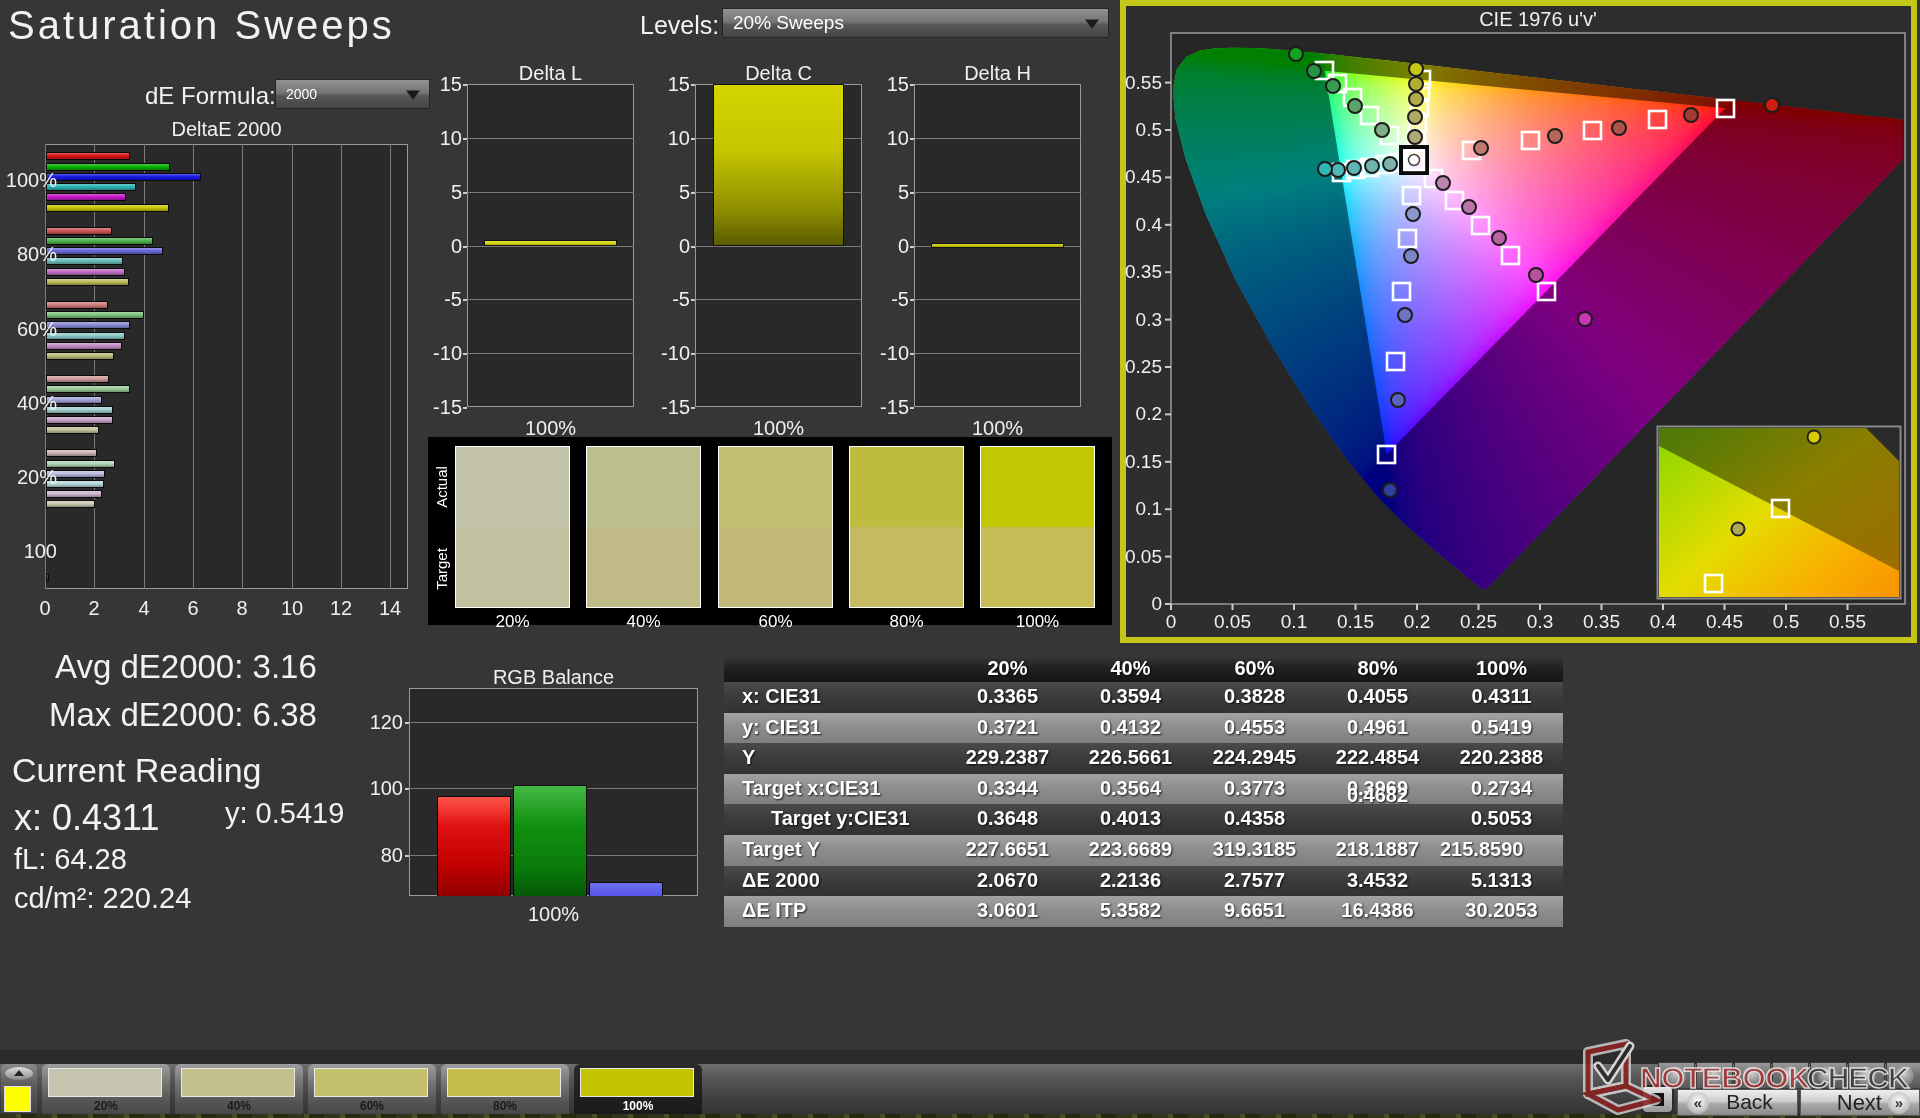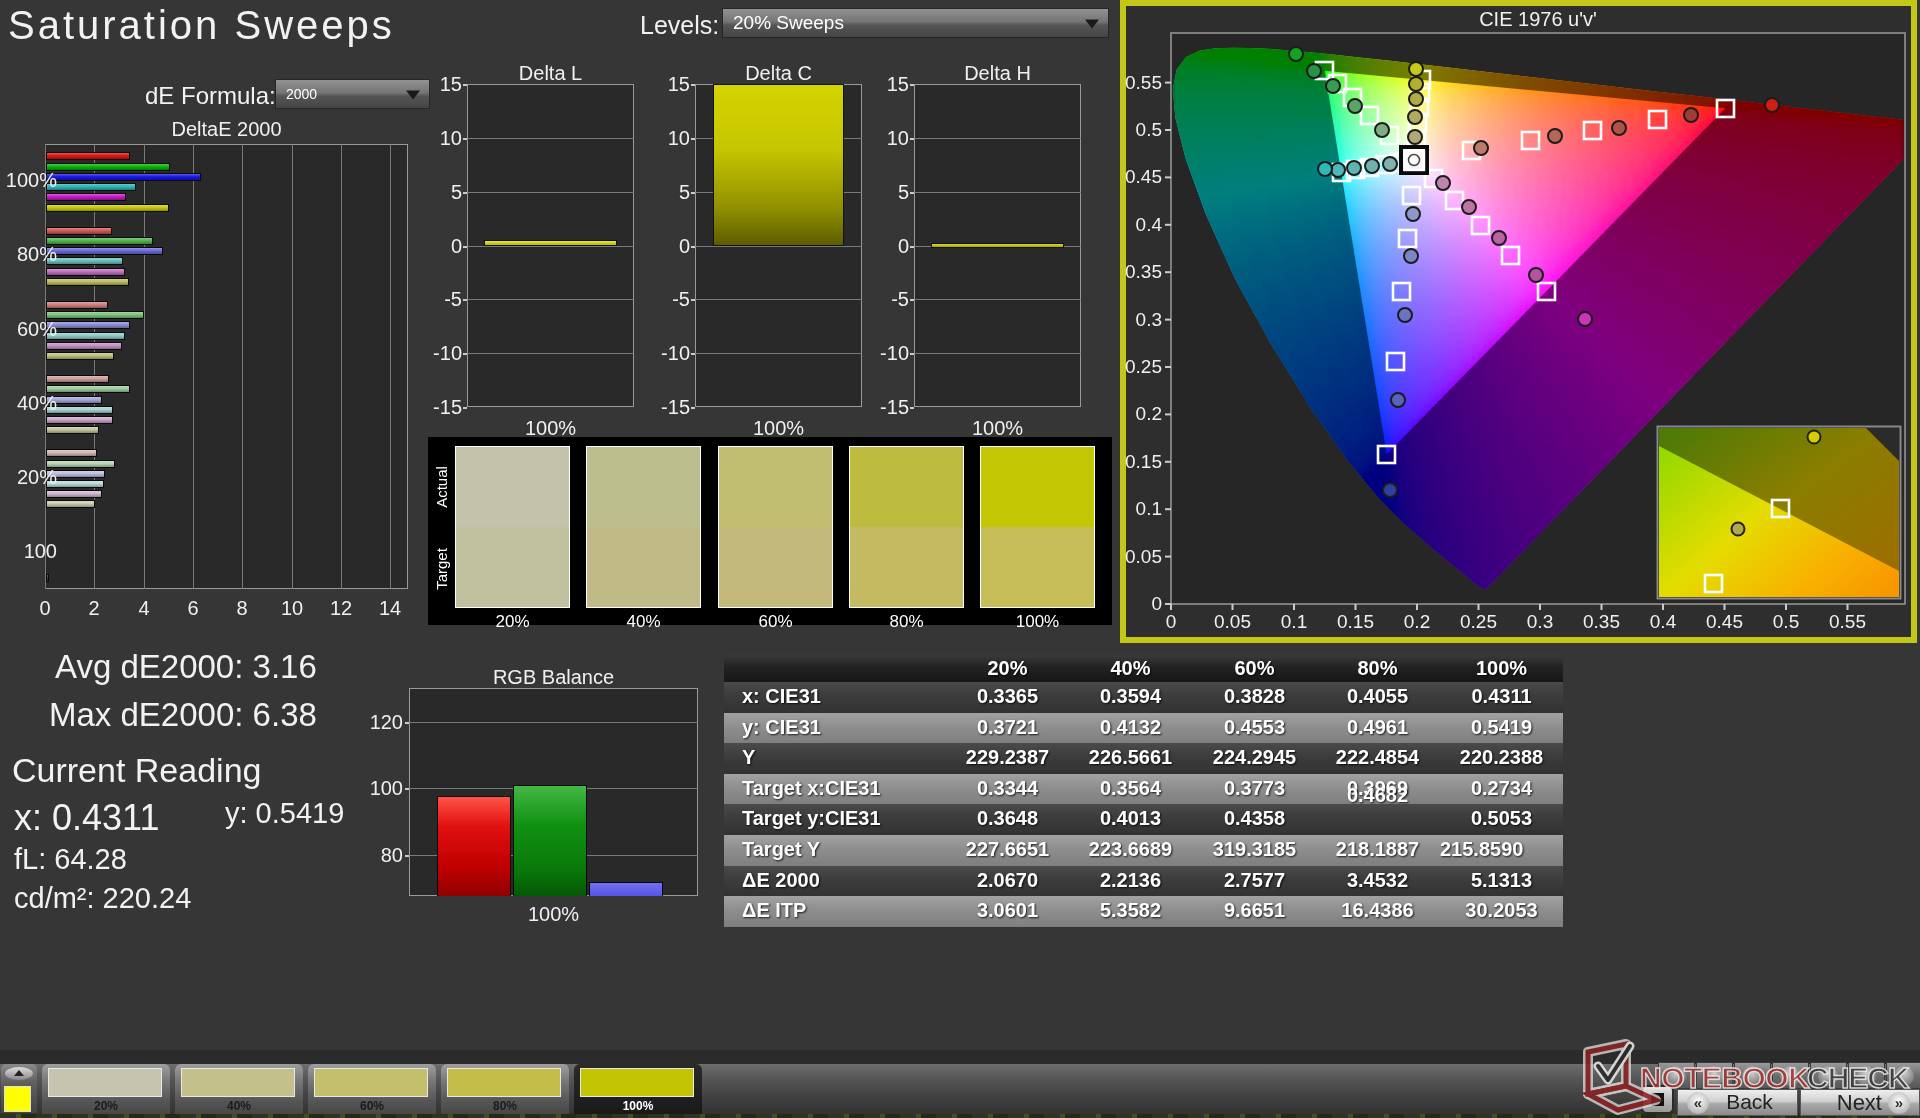--- a/index.html
+++ b/index.html
@@ -231,21 +231,21 @@
     <div class="tv" style="position:absolute;left:1316px;top:746px;width:123px;text-align:center">222.4854</div>
     <div class="tv" style="position:absolute;left:1440px;top:746px;width:123px;text-align:center">220.2388</div>
     <div style="position:absolute;left:724px;top:774px;width:839px;height:31px;background:linear-gradient(180deg,#a2a2a2,#8e8e8e 45%,#7e7e7e)"></div>
     <div class="th" style="position:absolute;left:742px;top:777px">Target x:CIE31</div>
     <div class="tv" style="position:absolute;left:946px;top:777px;width:123px;text-align:center">0.3344</div>
     <div class="tv" style="position:absolute;left:1069px;top:777px;width:123px;text-align:center">0.3564</div>
     <div class="tv" style="position:absolute;left:1193px;top:777px;width:123px;text-align:center">0.3773</div>
     <div class="tv" style="position:absolute;left:1316px;top:777px;width:123px;text-align:center">0.3969</div>
     <div class="tv" style="position:absolute;left:1440px;top:777px;width:123px;text-align:center">0.2734</div>
     <div style="position:absolute;left:724px;top:804px;width:839px;height:31px;background:linear-gradient(180deg,#4a4a4a,#3c3c3c 45%,#323232)"></div>
-    <div class="th" style="position:absolute;left:742px;top:807px">Target y:CIE31</div>
+    <div class="th" style="position:absolute;left:771px;top:807px">Target y:CIE31</div>
     <div class="tv" style="position:absolute;left:946px;top:807px;width:123px;text-align:center">0.3648</div>
     <div class="tv" style="position:absolute;left:1069px;top:807px;width:123px;text-align:center">0.4013</div>
     <div class="tv" style="position:absolute;left:1193px;top:807px;width:123px;text-align:center">0.4358</div>
     <div class="tv" style="position:absolute;left:1316px;top:784px;width:123px;text-align:center">0.4682</div>
     <div class="tv" style="position:absolute;left:1440px;top:807px;width:123px;text-align:center">0.5053</div>
     <div style="position:absolute;left:724px;top:835px;width:839px;height:31px;background:linear-gradient(180deg,#a2a2a2,#8e8e8e 45%,#7e7e7e)"></div>
     <div class="th" style="position:absolute;left:742px;top:838px">Target Y</div>
     <div class="tv" style="position:absolute;left:946px;top:838px;width:123px;text-align:center">227.6651</div>
     <div class="tv" style="position:absolute;left:1069px;top:838px;width:123px;text-align:center">223.6689</div>
     <div class="tv" style="position:absolute;left:1193px;top:838px;width:123px;text-align:center">319.3185</div>

